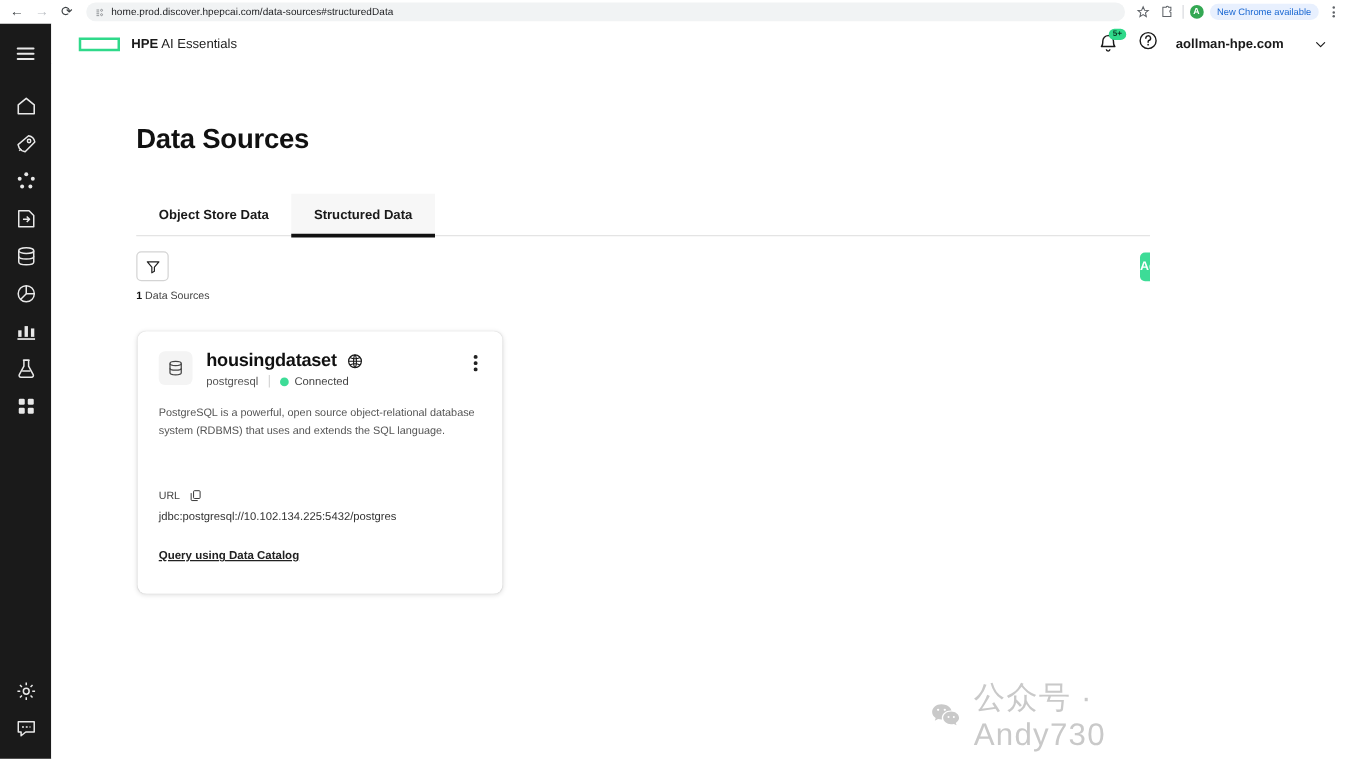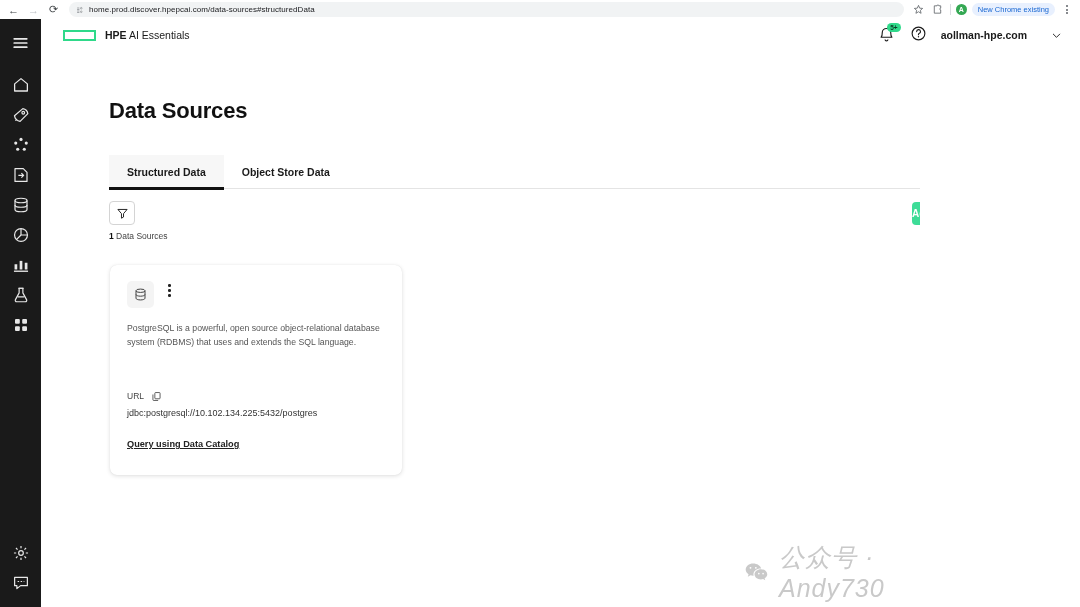--- a/index.html
+++ b/index.html
@@ -186,21 +186,21 @@
     font-size: 9.2px; color: #222; font-weight: bold;
     text-decoration: underline; cursor: pointer;
   }
 
   
   .watermark {
     position: absolute; left: 704px; top: 490px;
     display: flex; align-items: center; gap: 11px; color: #c9c9c9;
     user-select: none;
   }
-  .watermark-text { font-size: 25px; letter-spacing: 1px; color: #c9c9c9; font-style: italic; }
+  .watermark-text { font-size: 25px; letter-spacing: 1px; color: #c9c9c9; }
 </style>
 </head>
 <body>
 
 <div class="browser-bar">
   <div class="nav-btn">←</div>
   <div class="nav-btn disabled">→</div>
   <div class="nav-btn">⟳</div>
   <div class="omnibox">
     <svg class="omnibox-icon" viewBox="0 0 16 16">
@@ -215,21 +215,21 @@
       <polygon points="12,3 14.6,9.1 21,9.6 16.1,13.9 17.6,20.3 12,16.9 6.4,20.3 7.9,13.9 3,9.6 9.4,9.1"></polygon>
     </svg>
   </div>
   <div class="chrome-icon">
     <svg width="11" height="11" viewBox="0 0 24 24" fill="none" stroke="#5f6368" stroke-width="1.8">
       <path d="M5 4h6a2 2 0 1 1 4 0h4v5a2 2 0 1 0 0 4v7H5z"></path>
     </svg>
   </div>
   <div class="chrome-sep"></div>
   <div class="avatar-g">A</div>
-  <div class="chrome-pill">New Chrome existing</div>
+  <div class="chrome-pill">New Chrome available</div>
   <div class="chrome-icon">
     <div class="kebab-dots">
         <i></i>
         <i></i>
         <i></i>
       </div>
   </div>
 </div>
 
 <div class="rail">
@@ -348,22 +348,22 @@
       </svg>
     </div>
   </div>
 </div>
 
 <div class="main">
 
   <h1 class="page-title">Data Sources</h1>
 
   <div class="tabs">
+    <div class="tab">Object Store Data</div>
     <div class="tab active">Structured Data</div>
-    <div class="tab">Object Store Data</div>
   </div>
 
   <div class="toolbar">
     <div class="filter-btn">
       <svg width="13" height="13" viewBox="0 0 24 24" fill="none" stroke="#222" stroke-width="1.8" stroke-linejoin="round">
         <path d="M3.5 4.5h17l-6.6 7.8v6.2l-3.8 2.2v-8.4z"></path>
       </svg>
     </div>
     <button class="add-btn">Add New Data Source</button>
   </div>
@@ -374,20 +374,38 @@
 
   <div class="card">
     <div class="card-head">
       <div class="ds-icon-box">
         <svg width="15" height="15" viewBox="0 0 24 24" fill="none" stroke="#444" stroke-width="1.6">
           <ellipse cx="12" cy="6" rx="7.2" ry="2.7"></ellipse>
           <path d="M4.8 6v12c0 1.5 3.2 2.7 7.2 2.7s7.2-1.2 7.2-2.7V6"></path>
           <path d="M4.8 12c0 1.5 3.2 2.7 7.2 2.7s7.2-1.2 7.2-2.7"></path>
         </svg>
       </div>
+      <div class="card-titles">
+        <div class="card-title-row">
+          <span class="card-title">housingdataset</span>
+          <svg width="14" height="14" viewBox="0 0 24 24" fill="none" stroke="#1a1a1a" stroke-width="1.6">
+            <circle cx="12" cy="12" r="8.8"></circle>
+            <path d="M3.2 12h17.6M12 3.2c2.6 2.6 2.6 15 0 17.6M12 3.2c-2.6 2.6-2.6 15 0 17.6"></path>
+            <path d="M5 6.8c4.3 2.2 9.7 2.2 14 0M5 17.2c4.3-2.2 9.7-2.2 14 0"></path>
+          </svg>
+        </div>
+        <div class="card-sub">
+          <span class="card-sub-type">postgresql</span>
+          <span class="sub-divider"></span>
+          <span class="status">
+            <span class="status-dot"></span>
+            <span class="status-text">Connected</span>
+          </span>
+        </div>
+      </div>
       <div class="card-menu">
           <i></i>
           <i></i>
           <i></i>
         </div>
     </div>
 
     <div class="card-desc">PostgreSQL is a powerful, open source object-relational database system (RDBMS) that uses and extends the SQL language.</div>
 
     <div class="card-url-label">

